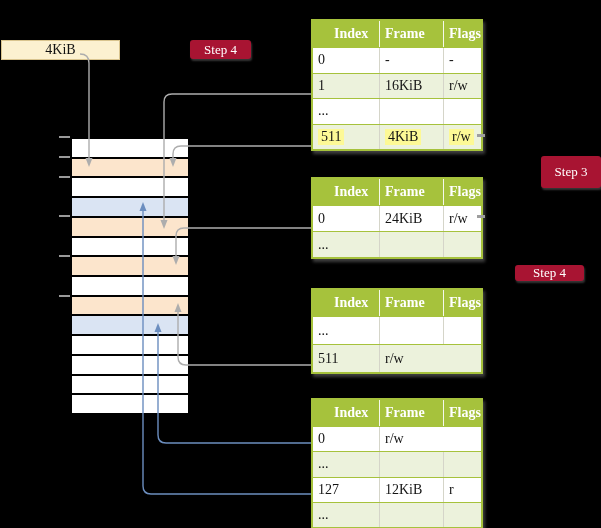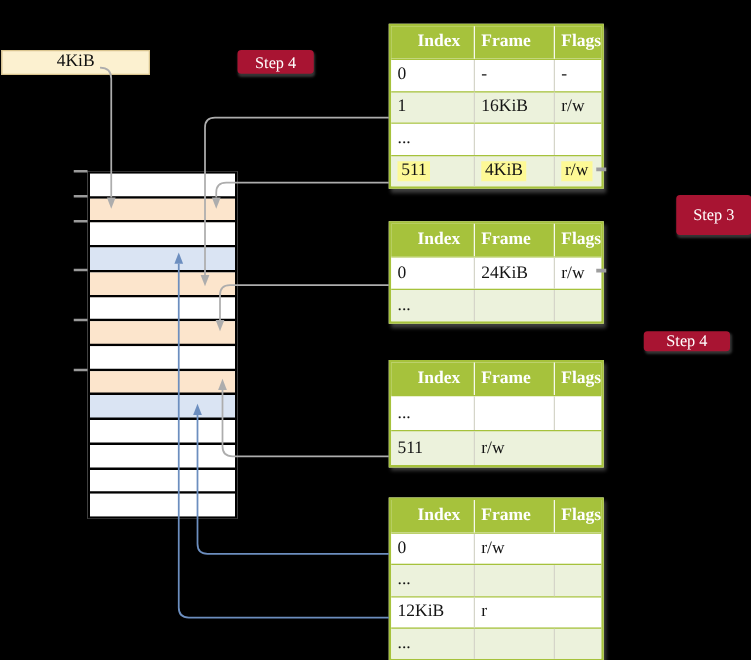--- a/index.html
+++ b/index.html
@@ -150,20 +150,21 @@
         <div class="trow" style="height: 25.25px;">
           <div class="tcell">0</div>
           <div class="tcell">r/w</div>
         </div>
         <div class="trow shaded" style="height: 25.25px;">
           <div class="tcell">...</div>
           <div class="tcell"></div>
           <div class="tcell"></div>
         </div>
         <div class="trow" style="height: 25.25px;">
+          <div class="tcell">127</div>
           <div class="tcell">12KiB</div>
           <div class="tcell">r</div>
         </div>
         <div class="trow shaded" style="height: 25.25px;">
           <div class="tcell">...</div>
           <div class="tcell"></div>
           <div class="tcell"></div>
         </div>
       </div>
     </div>

